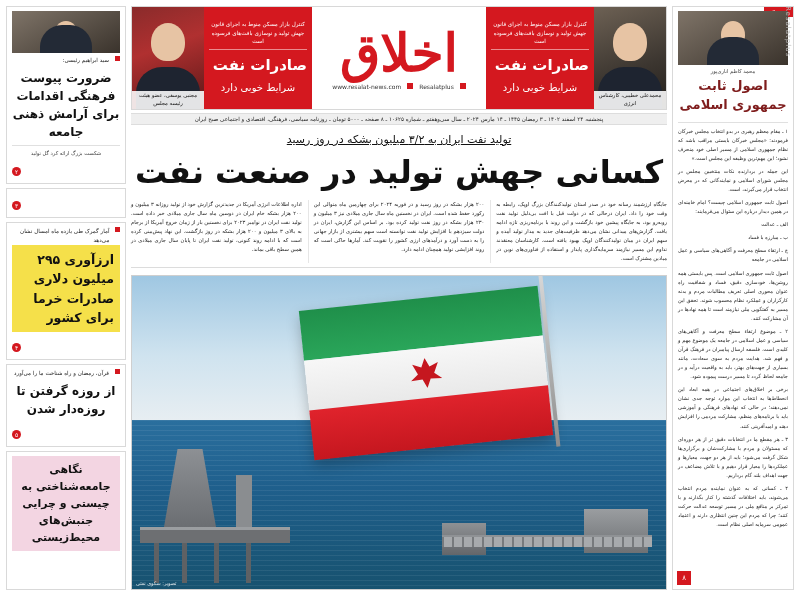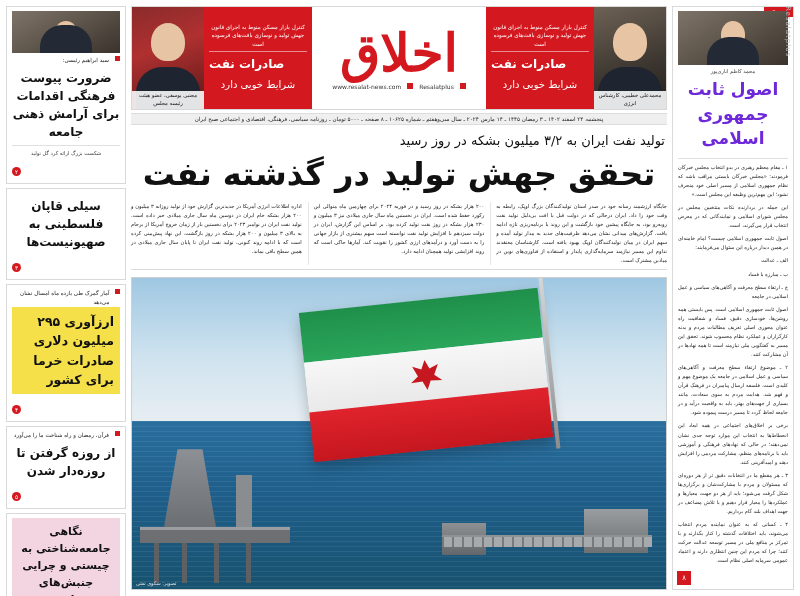--- a/index.html
+++ b/index.html
@@ -107,23 +107,23 @@
     gap: 3px;
   }
   .mast-strip .s-top {
     font-size: 5.6px;
     line-height: 1.5;
     text-align: center;
     border-bottom: 1px solid rgba(255,255,255,.5);
     padding-bottom: 3px;
   }
   .mast-strip .s-head {
-    font-size: 12px;
+    font-size: 15px;
     font-weight: bold;
-    text-align: left;
+    text-align: right;
     line-height: 1.6;
   }
   .mast-strip .s-sub {
     font-size: 10px;
     text-align: center;
     line-height: 1.6;
   }
   .mast-center {
     flex: 1 1 auto;
     position: relative;
@@ -161,23 +161,25 @@
     display: flex;
     align-items: center;
     justify-content: center;
     letter-spacing: 0;
     white-space: nowrap;
     overflow: hidden;
   }
 
   
   .kicker {
-    font-size: 13px;
+    text-align: center;
+    font-size: 11px;
     color: #111;
     padding: 5px 2px 2px;
+    text-decoration: underline;
   }
   .main-headline {
     text-align: center;
     font-size: 32px;
     font-weight: bold;
     color: #111;
     line-height: 1.25;
     padding: 1px 2px 5px;
     letter-spacing: -0.5px;
   }
@@ -320,21 +322,21 @@
     width: 24px; height: 27px; border-radius: 50% 50% 45% 45%; background: #e7c4a4;
   }
   .side-photo .body {
     position: absolute; left: 50%; bottom: 0; transform: translateX(-50%);
     width: 52px; height: 28px; border-radius: 22px 22px 0 0; background: #232a36;
   }
   .side-byline {
     font-size: 5.2px; color: #444; text-align: center; margin-bottom: 3px;
   }
   .side-title {
-    font-size: 17px; font-weight: bold; color: #6d28d9; line-height: 1.45;
+    font-size: 13px; font-weight: bold; color: #7f1d1d; line-height: 1.45;
     text-align: center; margin-bottom: 3px;
   }
   .side-body {
     font-size: 5.1px; line-height: 1.78; color: #222; text-align: justify;
   }
   .side-body p { margin: 0 0 4px; }
   .bullet-sq {
     display: inline-block; width: 5px; height: 5px; background: #d4181f;
     margin-left: 3px; vertical-align: middle;
   }
@@ -457,21 +459,21 @@
         <div class="mast-photo left-one">
           <div class="face"></div>
           <div class="body"></div>
           <div class="mast-caption">مجتبی یوسفی، عضو هیئت رئیسه مجلس</div>
         </div>
       </div>
 
       <div class="dateline">پنجشنبه ۲۴ اسفند ۱۴۰۲ ـ ۳ رمضان ۱۴۴۵ ـ ۱۴ مارس ۲۰۲۴ ـ سال سی‌وهفتم ـ شماره ۱۰۶۲۵ ـ ۸ صفحه ـ ۵۰۰۰ تومان ـ روزنامه سیاسی، فرهنگی، اقتصادی و اجتماعی صبح ایران</div>
 
       <div class="kicker">تولید نفت ایران به ۳/۲ میلیون بشکه در روز رسید</div>
-      <div class="main-headline">تحقق جهش تولید در گذشته نفت</div>
+      <div class="main-headline">کسانی جهش تولید در صنعت نفت</div>
 
       <div class="main-cols">
         <div class="c">جایگاه ارزشمند رسانه خود در صدر استان تولیدکنندگان بزرگ اوپک، رابطه به وقت خود را داد. ایران درحالی که در دولت قبل با افت بی‌دلیل تولید نفت روبه‌رو بود، به جایگاه پیشین خود بازگشت و این روند با برنامه‌ریزی تازه ادامه یافت. گزارش‌های میدانی نشان می‌دهد ظرفیت‌های جدید به مدار تولید آمده و سهم ایران در میان تولیدکنندگان اوپک بهبود یافته است. کارشناسان معتقدند تداوم این مسیر نیازمند سرمایه‌گذاری پایدار و استفاده از فناوری‌های نوین در میادین مشترک است.</div>
         <div class="c">۲۰۰ هزار بشکه در روز رسید و در فوریه ۲۰۲۴ برای چهارمین ماه متوالی این رکورد حفظ شده است. ایران در نخستین ماه سال جاری میلادی نیز ۳ میلیون و ۲۳۰ هزار بشکه در روز نفت تولید کرده بود. بر اساس این گزارش، ایران در دولت سیزدهم با افزایش تولید نفت توانسته است سهم بیشتری از بازار جهانی را به دست آورد و درآمدهای ارزی کشور را تقویت کند. آمارها حاکی است که روند افزایشی تولید همچنان ادامه دارد.</div>
         <div class="c">اداره اطلاعات انرژی آمریکا در جدیدترین گزارش خود از تولید روزانه ۳ میلیون و ۲۰۰ هزار بشکه خام ایران در دوسین ماه سال جاری میلادی خبر داده است. تولید نفت ایران در نوامبر ۲۰۲۳ برای نخستین بار از زمان خروج آمریکا از برجام به بالای ۳ میلیون و ۲۰۰ هزار بشکه در روز بازگشت. این نهاد پیش‌بینی کرده است که با ادامه روند کنونی، تولید نفت ایران تا پایان سال جاری میلادی در همین سطح باقی بماند.</div>
       </div>
 
       <div class="photo-wrap">
         <div class="sky"></div>
         <div class="sea"></div>
@@ -510,21 +512,20 @@
         </div>
         <div class="lead-title">ضرورت پیوست فرهنگی اقدامات برای آرامش ذهنی جامعه</div>
         <div class="rule"></div>
         <div class="side-byline">شکست بزرگ ارائه کرد گل تولید</div>
         <div style="text-align:left">
           <span class="small-red-num">۲</span>
         </div>
       </div>
 
       <div class="side-box">
-        <div class="lead-title">سیلی قاپان فلسطینی به صهیونیست‌ها</div>
         <div style="text-align:left">
           <span class="small-red-num">۳</span>
         </div>
       </div>
 
       <div class="side-box">
         <div class="lead-kicker">
           <span class="bullet-sq"></span>
           <span>آمار گمرک طی یازده ماه امسال نشان می‌دهد</span>
         </div>

